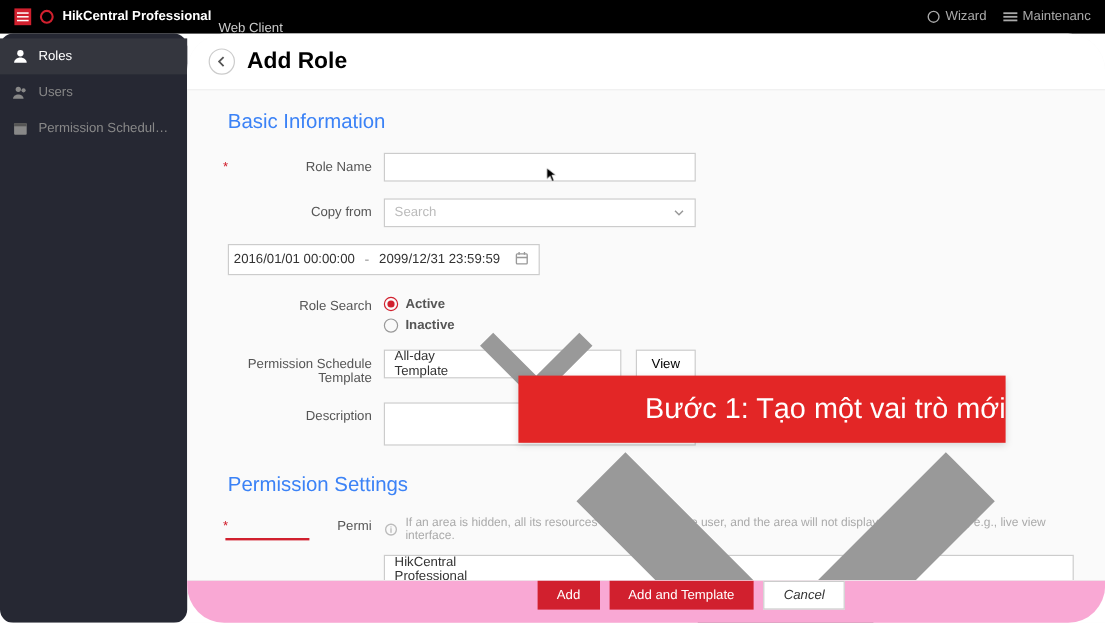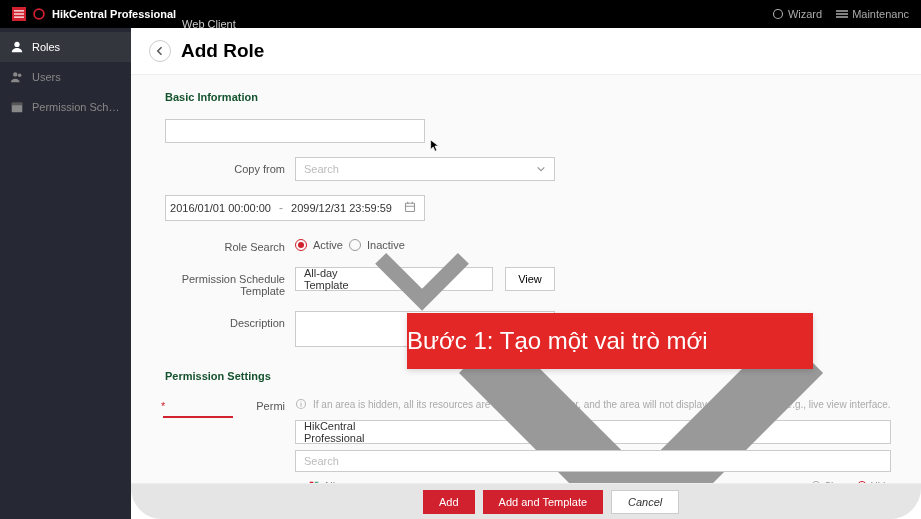--- a/index.html
+++ b/index.html
@@ -11,55 +11,55 @@
     .menu-icon svg { width: 10px; height: 10px; }
     .logo-ring { width: 14px; height: 14px; }
     .brand-bold { font-weight: bold; color: #fff; }
     .brand-light { color: #ccc; font-weight: normal; margin-top: 20px; }
     .topbar-right { margin-left: auto; display: flex; align-items: center; gap: 14px; color: #aaa; }
     .topbar-link { display: flex; align-items: center; gap: 4px; cursor: pointer; }
     .topbar-link svg { width: 12px; height: 12px; }
     
     .body-area { display: flex; height: calc(519px - 28px); }
     
-    .sidebar { width: 131px; background: #262833; padding-top: 4px; }
+    .sidebar { width: 156px; background: #262833; padding-top: 4px; border-radius: 11px; }
     .sb-item { display: flex; align-items: center; gap: 8px; padding: 8px 10px; color: #888; font-size: 11px; cursor: pointer; }
     .sb-item.active { color: #fff; background: #34363e; }
     .sb-item svg { width: 14px; height: 14px; flex-shrink: 0; }
     .sb-label { white-space: nowrap; overflow: hidden; text-overflow: ellipsis; }
     
     .main { flex: 1; background: #fafafa; position: relative; overflow: hidden; border-radius: 31px; }
     .main-inner { height: 100%; overflow-y: auto; }
     .page-header { display: flex; align-items: center; gap: 10px; padding: 12px 18px; border-bottom: 1px solid #eee; background: #fff; }
     .back-btn { width: 22px; height: 22px; border: 1px solid #ccc; border-radius: 50%; display: flex; align-items: center; justify-content: center; cursor: pointer; }
     .back-btn svg { width: 12px; height: 12px; }
     .page-title { font-size: 19px; font-weight: bold; color: #000; }
     
     .content { padding: 16px 26px 60px 34px; }
-    .section-title { font-size: 11px; font-weight: bold; color: #14532d; margin-bottom: 16px; }
+    .section-title { font-size: 17px; font-weight: normal; color: #3b82f6; margin-bottom: 16px; }
     
     .form-row { display: flex; align-items: flex-start; margin-bottom: 14px; }
     .form-label { width: 130px; text-align: right; padding-right: 10px; font-size: 11px; color: #555; padding-top: 6px; position: relative; }
     .form-label.req::before { content: "*"; color: #d1202e; position: absolute; left: -4px; }
     .form-control { flex: 0 0 260px; }
     .form-control-wide { flex: 1; max-width: 596px; }
     
     .input { width: 100%; height: 24px; border: 1px solid #ccc; padding: 0 8px; font-size: 11px; background: #fff; }
     .input::placeholder { color: #bbb; }
     .select { width: 100%; height: 24px; border: 1px solid #ccc; padding: 0 8px; font-size: 11px; background: #fff; display: flex; align-items: center; justify-content: space-between; cursor: pointer; color: #bbb; }
     .select svg { width: 10px; height: 10px; color: #999; }
     .textarea { width: 100%; height: 36px; border: 1px solid #ccc; padding: 6px 8px; font-size: 11px; resize: none; }
     
     .date-range { display: flex; align-items: center; gap: 0; border: 1px solid #ccc; height: 26px; background: #fff; }
     .date-part { flex: 1; text-align: center; font-size: 11px; color: #333; }
     .date-sep { color: #999; padding: 0 4px; }
     .date-icon { padding: 0 8px; color: #999; cursor: pointer; }
     .date-icon svg { width: 12px; height: 12px; }
     
-    .radio-group { display: flex; flex-direction: row; gap: 6px; padding-top: 4px; }
+    .radio-group { display: flex; flex-direction: column; gap: 6px; padding-top: 4px; font-weight: bold; }
     .radio-item { display: flex; align-items: center; gap: 6px; font-size: 11px; color: #555; cursor: pointer; }
     .radio-dot { width: 12px; height: 12px; border: 1px solid #999; border-radius: 50%; display: flex; align-items: center; justify-content: center; }
     .radio-dot.checked { border-color: #d1202e; }
     .radio-dot.checked::after { content: ""; width: 6px; height: 6px; background: #d1202e; border-radius: 50%; }
     
     .sched-row { display: flex; gap: 12px; align-items: center; }
     .sched-select { width: 198px; height: 24px; border: 1px solid #ccc; padding: 0 8px; font-size: 11px; background: #fff; display: flex; align-items: center; justify-content: space-between; cursor: pointer; }
     .view-btn { width: 50px; height: 24px; border: 1px solid #ccc; background: #fff; font-size: 11px; cursor: pointer; }
     
     .perm-select { width: 100%; height: 24px; border: 1px solid #ccc; padding: 0 8px; font-size: 11px; background: #fff; display: flex; align-items: center; justify-content: space-between; cursor: pointer; margin-bottom: 6px; }
@@ -74,23 +74,23 @@
     .tree-label { color: #888; }
     .show-hide { display: flex; align-items: center; gap: 8px; font-size: 10px; color: #888; }
     .sh-item { display: flex; align-items: center; gap: 3px; }
     .sh-dot { width: 10px; height: 10px; border: 1px solid #aaa; border-radius: 50%; display: flex; align-items: center; justify-content: center; }
     .sh-dot.checked { border-color: #d1202e; }
     .sh-dot.checked::after { content: ""; width: 5px; height: 5px; background: #d1202e; border-radius: 50%; }
     
     .hint-row { display: flex; align-items: center; gap: 6px; color: #aaa; font-size: 10px; margin-bottom: 10px; }
     .hint-row svg { width: 12px; height: 12px; flex-shrink: 0; }
     
-    .banner { position: absolute; left: 276px; top: 285px; width: 406px; height: 56px; background: #e32626; color: #fff; display: flex; align-items: center; justify-content: flex-start; font-size: 24px; box-shadow: 0 2px 6px rgba(0,0,0,0.15); }
-    
-    .footer { position: absolute; left: 0; right: 0; bottom: 0; height: 36px; background: #e5e5e5; border-top: 1px solid #eee; display: flex; align-items: center; gap: 8px; padding-left: 292px; }
+    .banner { position: absolute; left: 276px; top: 285px; width: 406px; height: 56px; background: #e32626; color: #fff; display: flex; align-items: center; justify-content: flex-end; font-size: 24px; box-shadow: 0 2px 6px rgba(0,0,0,0.15); }
+    
+    .footer { position: absolute; left: 0; right: 0; bottom: 0; height: 36px; background: #f9a8d4; border-top: 1px solid #eee; display: flex; gap: 8px; padding-left: 292px; }
     .btn { height: 24px; padding: 0 16px; font-size: 11px; border: none; cursor: pointer; }
     .btn-red { background: #d1202e; color: #fff; }
     .btn-plain { background: #fff; border: 1px solid #ccc; color: #333; font-style: italic; }
     
     .cursor-ptr { position: absolute; left: 298px; top: 111px; pointer-events: none; }
     .cursor-ptr svg { width: 12px; height: 14px; }
     
     .tab-underline { width: 70px; height: 2px; background: #d1202e; margin-top: 4px; margin-left: -2px; }
   </style>
 </head>
@@ -165,20 +165,21 @@
               <path d="M10 3l-5 5 5 5"></path>
             </svg>
         </div>
         <div class="page-title">Add Role</div>
       </div>
 
       <div class="content">
         <div class="section-title">Basic Information</div>
 
         <div class="form-row">
+          <div class="form-label req">Role Name</div>
           <div class="form-control">
             <input class="input" value="" style="">
           </div>
         </div>
 
         <div class="form-row">
           <div class="form-label">Copy from</div>
           <div class="form-control">
             <div class="select">
               <span>Search</span>

